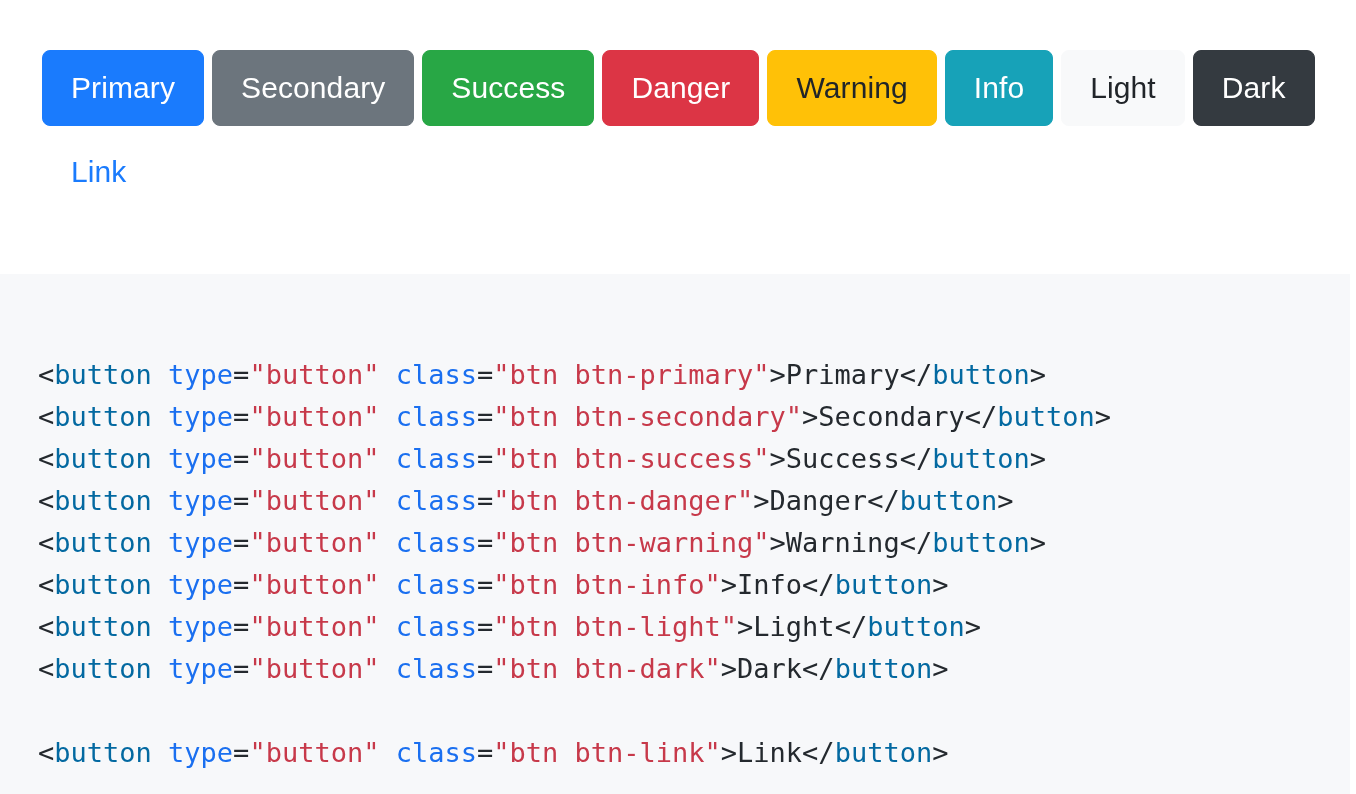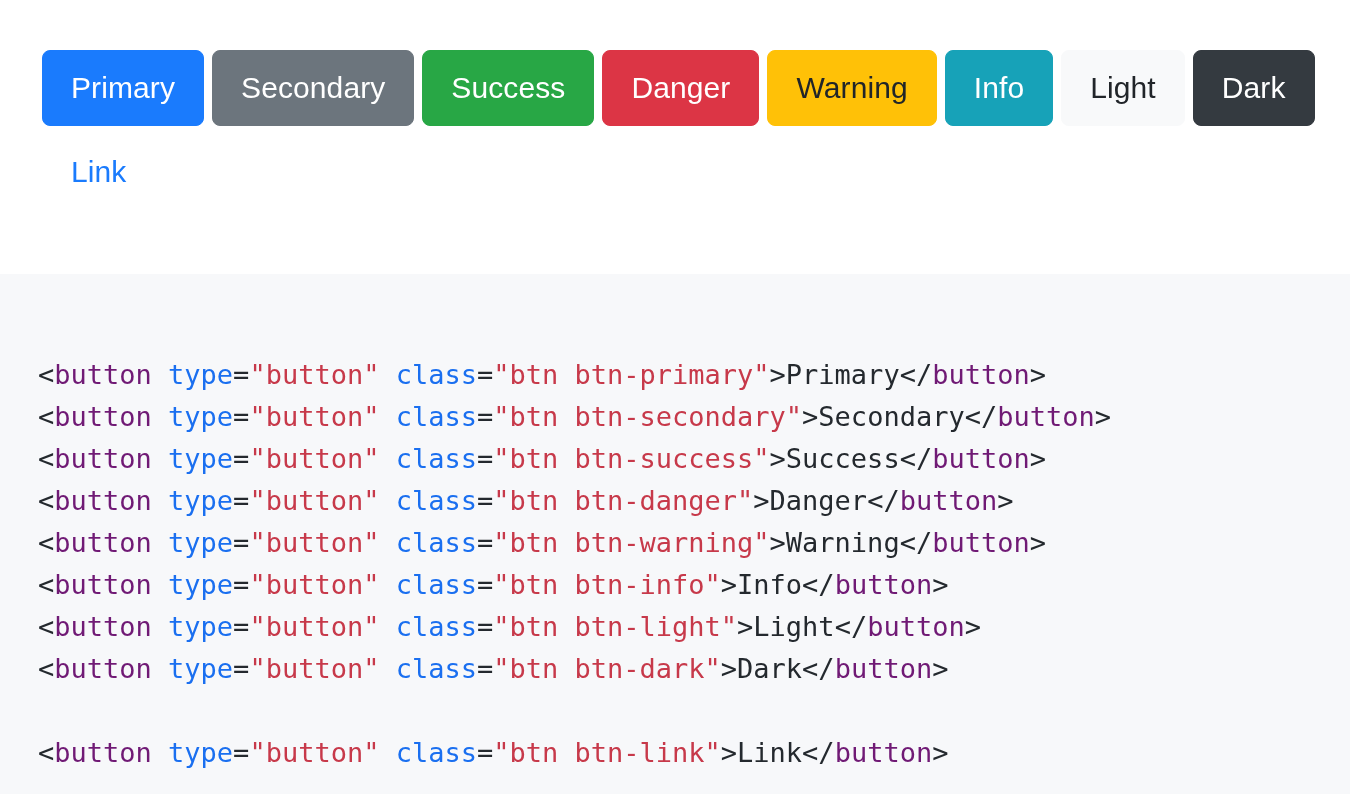--- a/index.html
+++ b/index.html
@@ -102,21 +102,21 @@
     line-height: 42px;
     color: #212529;
     white-space: pre;
     letter-spacing: 0;
   }
 
   .code-line { display: block; height: 42px; }
   .code-line.blank { height: 42px; }
 
   .tok-punc { color: #24292e; }
-  .tok-tag  { color: #701a75; }
+  .tok-tag  { color: #0369a1; }
   .tok-attr { color: #1a6ff0; margin-top: 11px; }
   .tok-str  { color: #c7394a; }
   .tok-text { color: #24292e; }
 </style>
 </head>
 <body>
 
 <div id="page">
 
   <div class="buttons-area">

